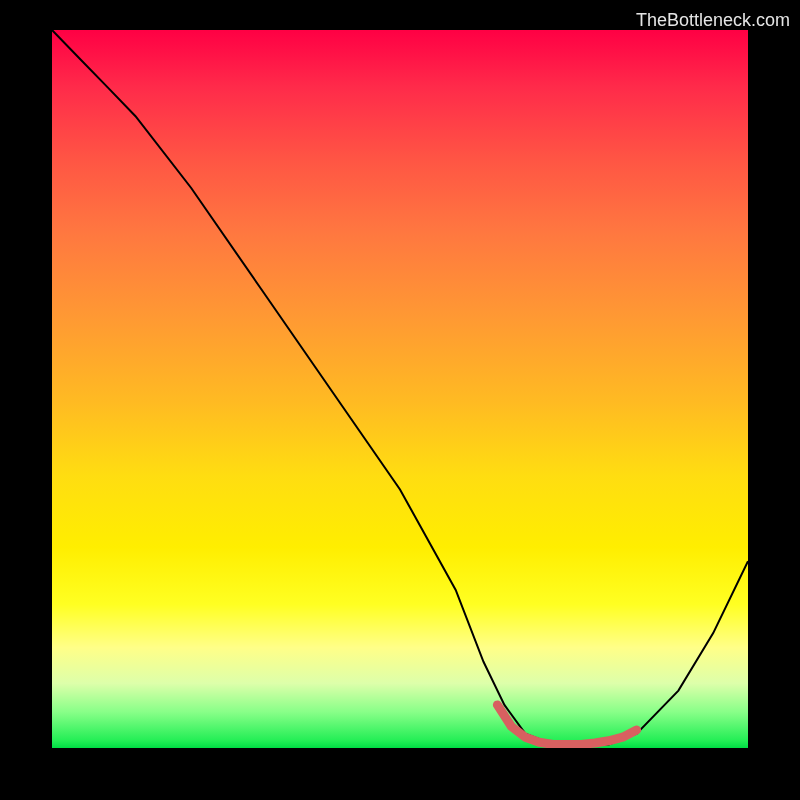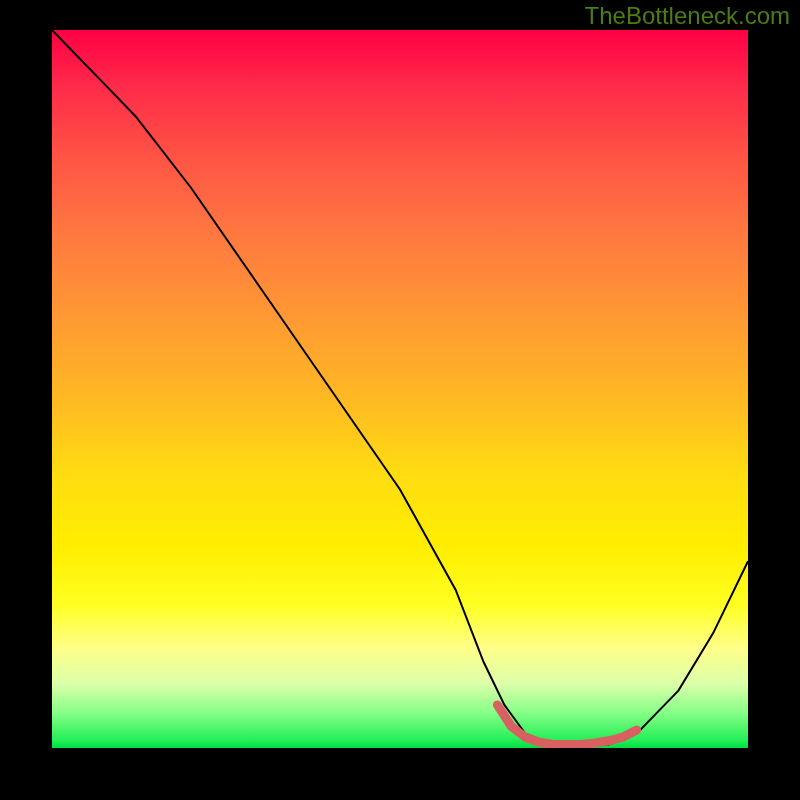--- a/index.html
+++ b/index.html
@@ -5,24 +5,24 @@
   * { margin: 0; padding: 0; box-sizing: border-box; }
   body {
     width: 800px;
     height: 800px;
     background: #000;
     position: relative;
     font-family: Arial, sans-serif;
   }
   .watermark {
     position: absolute;
-    top: 2px;
+    top: 10px;
     right: 10px;
-    color: #4d7c0f;
-    font-size: 24px;
+    color: #e5e5e5;
+    font-size: 18px;
     z-index: 10;
   }
   .plot-area {
     position: absolute;
     left: 52px;
     top: 30px;
     width: 696px;
     height: 718px;
     overflow: hidden;
   }

